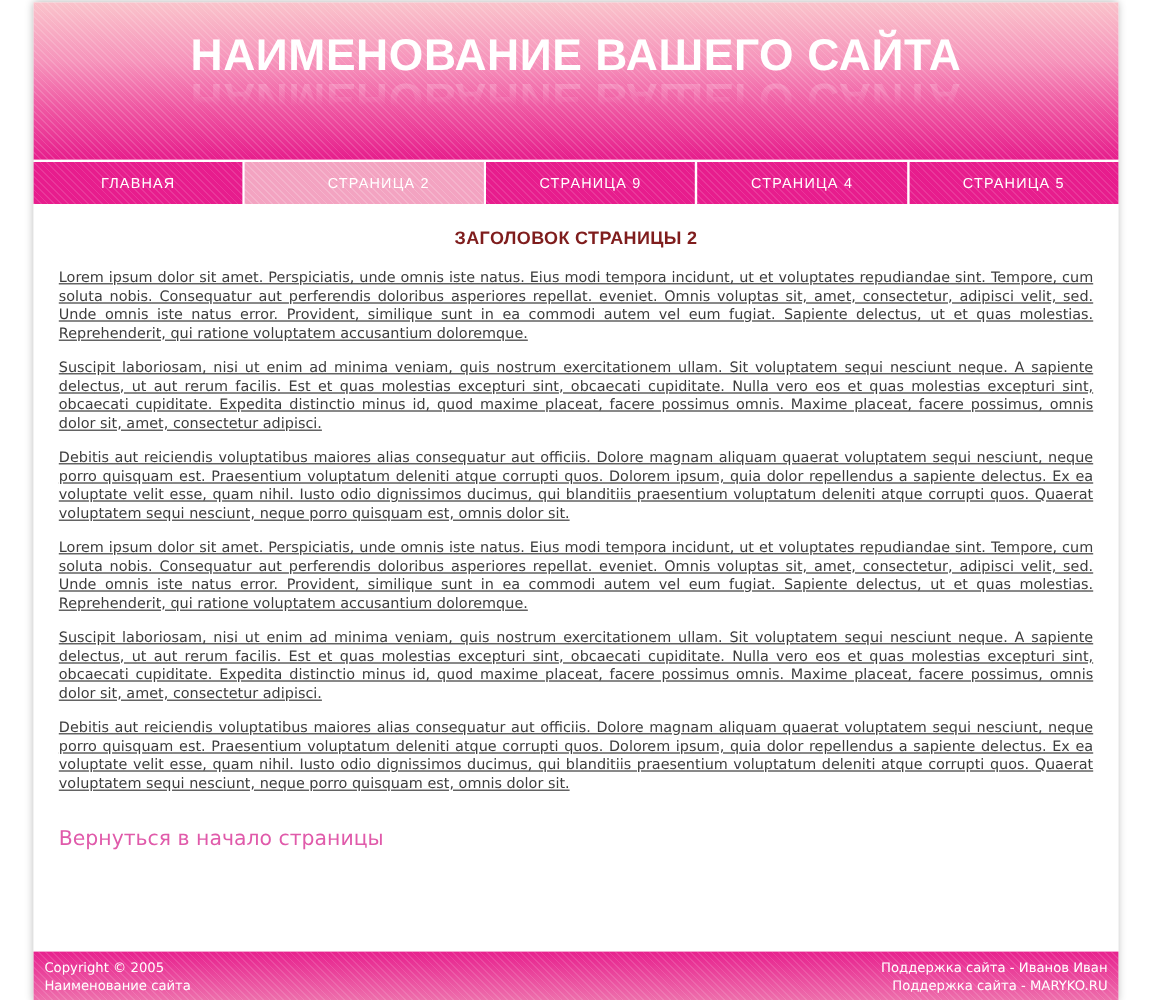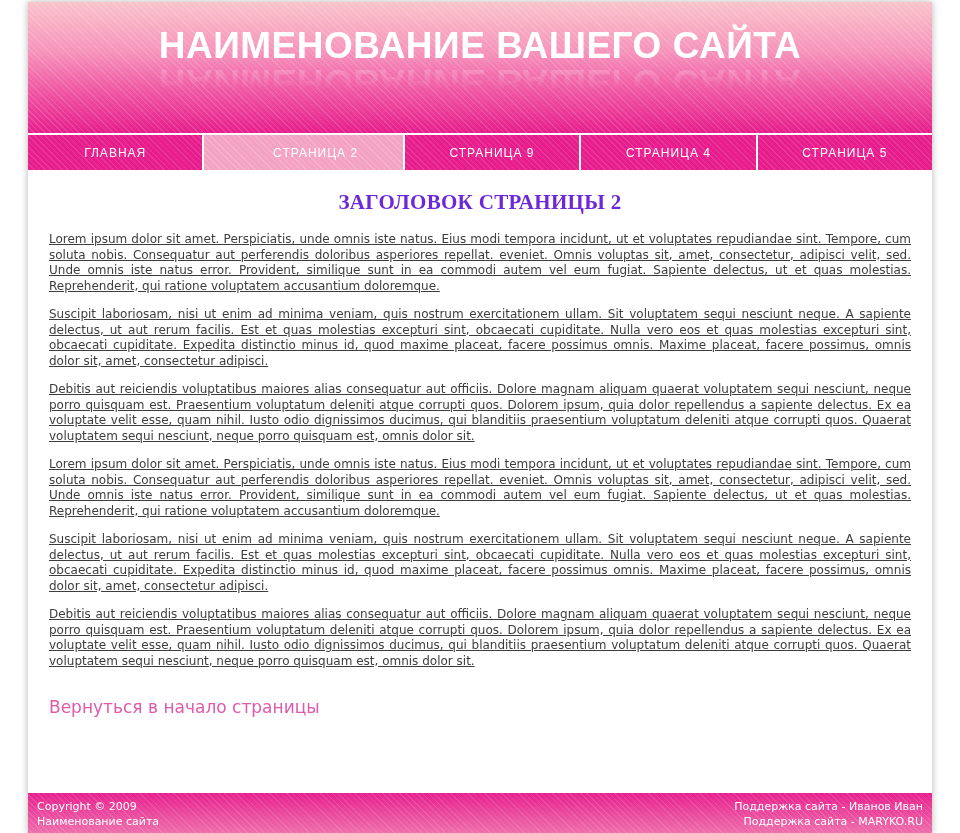--- a/index.html
+++ b/index.html
@@ -82,25 +82,25 @@
 
   
   .page-content {
     min-height: 623px;
     padding: 18px 21px 24px 21px;
     background: #ffffff;
   }
   .page-title {
     margin: 2px 0 17px 0;
     text-align: center;
-    font-family: Liberation Serif, serif;
-    font-size: 21px;
+    font-family: Liberation Sans, sans-serif;
+    font-size: 15px;
     font-weight: bold;
     letter-spacing: 0.3px;
-    color: #6d28d9;
+    color: #7f1d1d;
   }
   .body-paragraph {
     margin: 0 0 13px 0;
     font-size: 12px;
     line-height: 15.5px;
     color: #3d3d3d;
     text-align: justify;
     text-decoration: underline;
   }
   .back-top {
@@ -158,21 +158,21 @@
     <p class="body-paragraph">Suscipit laboriosam, nisi ut enim ad minima veniam, quis nostrum exercitationem ullam. Sit voluptatem sequi nesciunt neque. A sapiente delectus, ut aut rerum facilis. Est et quas molestias excepturi sint, obcaecati cupiditate. Nulla vero eos et quas molestias excepturi sint, obcaecati cupiditate. Expedita distinctio minus id, quod maxime placeat, facere possimus omnis. Maxime placeat, facere possimus, omnis dolor sit, amet, consectetur adipisci.</p>
     <p class="body-paragraph">Debitis aut reiciendis voluptatibus maiores alias consequatur aut officiis. Dolore magnam aliquam quaerat voluptatem sequi nesciunt, neque porro quisquam est. Praesentium voluptatum deleniti atque corrupti quos. Dolorem ipsum, quia dolor repellendus a sapiente delectus. Ex ea voluptate velit esse, quam nihil. Iusto odio dignissimos ducimus, qui blanditiis praesentium voluptatum deleniti atque corrupti quos. Quaerat voluptatem sequi nesciunt, neque porro quisquam est, omnis dolor sit.</p>
     <p class="body-paragraph">Lorem ipsum dolor sit amet. Perspiciatis, unde omnis iste natus. Eius modi tempora incidunt, ut et voluptates repudiandae sint. Tempore, cum soluta nobis. Consequatur aut perferendis doloribus asperiores repellat. eveniet. Omnis voluptas sit, amet, consectetur, adipisci velit, sed. Unde omnis iste natus error. Provident, similique sunt in ea commodi autem vel eum fugiat. Sapiente delectus, ut et quas molestias. Reprehenderit, qui ratione voluptatem accusantium doloremque.</p>
     <p class="body-paragraph">Suscipit laboriosam, nisi ut enim ad minima veniam, quis nostrum exercitationem ullam. Sit voluptatem sequi nesciunt neque. A sapiente delectus, ut aut rerum facilis. Est et quas molestias excepturi sint, obcaecati cupiditate. Nulla vero eos et quas molestias excepturi sint, obcaecati cupiditate. Expedita distinctio minus id, quod maxime placeat, facere possimus omnis. Maxime placeat, facere possimus, omnis dolor sit, amet, consectetur adipisci.</p>
     <p class="body-paragraph">Debitis aut reiciendis voluptatibus maiores alias consequatur aut officiis. Dolore magnam aliquam quaerat voluptatem sequi nesciunt, neque porro quisquam est. Praesentium voluptatum deleniti atque corrupti quos. Dolorem ipsum, quia dolor repellendus a sapiente delectus. Ex ea voluptate velit esse, quam nihil. Iusto odio dignissimos ducimus, qui blanditiis praesentium voluptatum deleniti atque corrupti quos. Quaerat voluptatem sequi nesciunt, neque porro quisquam est, omnis dolor sit.</p>
     <a class="back-top">Вернуться в начало страницы</a>
   </main>
 
   <footer class="site-footer">
     <div class="foot-left">
-      <div>Copyright © 2009</div>
+      <div>Copyright © 2005</div>
       <div>Наименование сайта</div>
     </div>
     <div class="foot-right">
       <a>Поддержка сайта - Иванов Иван</a>
       <a>Поддержка сайта - MARYKO.RU</a>
     </div>
   </footer>
 
 </div>
 

